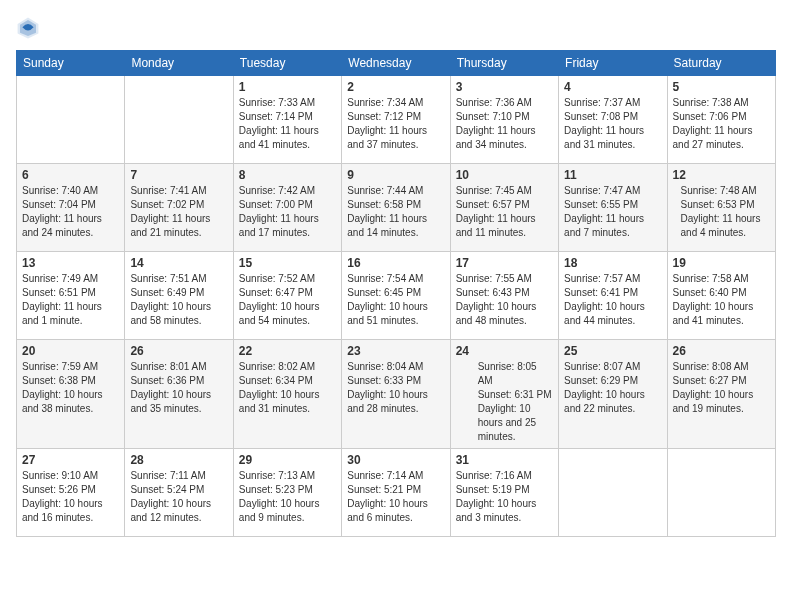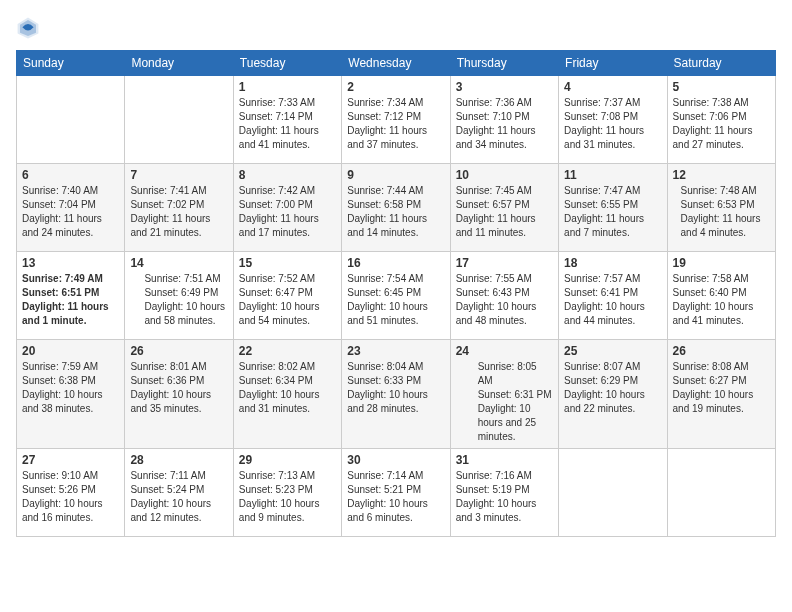--- a/index.html
+++ b/index.html
@@ -207,27 +207,27 @@
         <td>
           <span class="day-num">12</span>
           <div class="day-info" style="white-space: pre-line; margin-left: 8px;">Sunrise: 7:48 AM
 Sunset: 6:53 PM
 Daylight: 11 hours and 4 minutes.</div>
         </td>
       </tr>
       <tr>
         <td>
           <span class="day-num">13</span>
-          <div class="day-info" style="white-space: pre-line; font-weight: bold;">Sunrise: 7:49 AM
+          <div class="day-info" style="white-space: pre-line;">Sunrise: 7:49 AM
 Sunset: 6:51 PM
 Daylight: 11 hours and 1 minute.</div>
         </td>
         <td>
           <span class="day-num">14</span>
-          <div class="day-info" style="white-space: pre-line; margin-left: 14px;">Sunrise: 7:51 AM
+          <div class="day-info" style="white-space: pre-line;">Sunrise: 7:51 AM
 Sunset: 6:49 PM
 Daylight: 10 hours and 58 minutes.</div>
         </td>
         <td>
           <span class="day-num">15</span>
           <div class="day-info" style="white-space: pre-line;">Sunrise: 7:52 AM
 Sunset: 6:47 PM
 Daylight: 10 hours and 54 minutes.</div>
         </td>
         <td>

